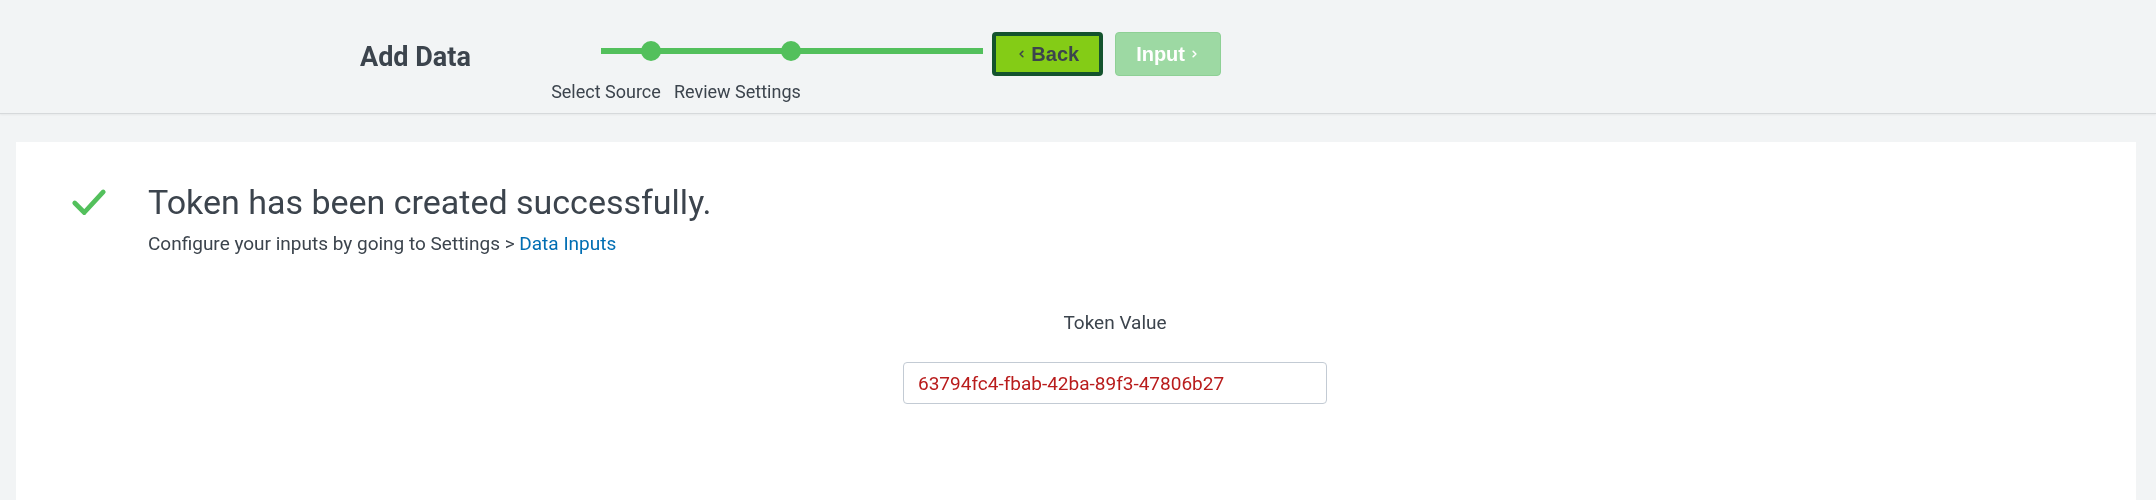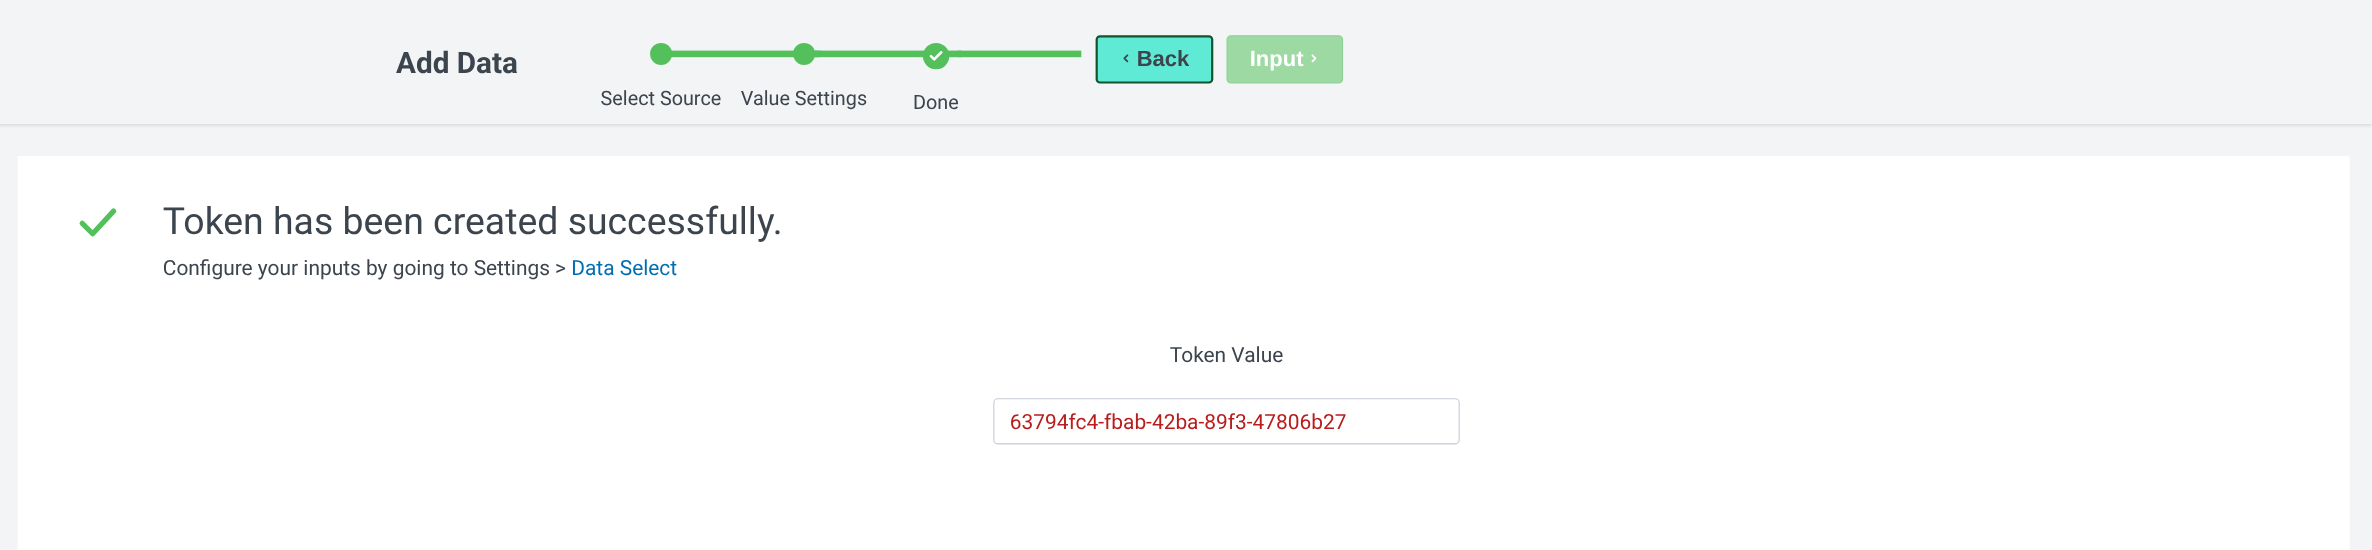--- a/index.html
+++ b/index.html
@@ -32,21 +32,21 @@
     }
     .stepper {
       display: flex;
       align-items: flex-start;
       position: relative;
       padding-top: 30px;
     }
     .step {
       display: flex;
       flex-direction: column;
-      align-items: center;
+      align-items: flex-end;
       position: relative;
     }
     .step + .step {
       margin-left: 0;
     }
     .step-dot {
       width: 20px;
       height: 20px;
       border-radius: 50%;
       background: #53c05c;
@@ -94,22 +94,22 @@
     .btn {
       height: 44px;
       padding: 0 20px;
       border-radius: 4px;
       font-size: 20px;
       font-weight: 600;
       display: flex;
       align-items: center;
       gap: 4px;
       cursor: pointer;
-      border: 2px solid #14532d;
-      background: #5eead4;
+      border: 4px solid #14532d;
+      background: #84cc16;
       color: #3c444d;
     }
     .btn-next {
       background: #9dd9a3;
       color: #fff;
       border: 1px solid #8ed095;
       cursor: default;
     }
     .content-wrap {
       padding: 28px 20px 0 16px;
@@ -189,29 +189,21 @@
     <div class="step-connector connector1"></div>
     <div class="step-connector connector2"></div>
     <div class="step-connector connector3"></div>
 
     <div class="step step1">
       <div class="step-dot"></div>
       <div class="step-label">Select Source</div>
     </div>
     <div class="step step2">
       <div class="step-dot"></div>
-      <div class="step-label">Value Settings</div>
-    </div>
-    <div class="step step4">
-      <div class="step-dot done">
-        <svg viewBox="0 0 24 24" fill="none" stroke="#fff" stroke-width="4" stroke-linecap="round" stroke-linejoin="round">
-            <polyline points="4 12 9 17 20 6"></polyline>
-          </svg>
-      </div>
-      <div class="step-label">Done</div>
+      <div class="step-label">Review Settings</div>
     </div>
   </div>
 
   <div class="buttons">
     <button class="btn btn-back">
       <span class="chevron">
         <svg width="11" height="14" viewBox="0 0 24 24" fill="none" stroke="#3c444d" stroke-width="3.5" stroke-linecap="round" stroke-linejoin="round">
             <polyline points="15 18 9 12 15 6"></polyline>
           </svg>
       </span>
@@ -232,21 +224,21 @@
   <div class="content">
     <div class="success-row">
       <div class="success-icon">
         <svg viewBox="0 0 24 24" fill="none" stroke="#53c05c" stroke-width="3" stroke-linecap="round" stroke-linejoin="round">
             <polyline points="3 12 9 18 21 5"></polyline>
           </svg>
       </div>
       <div class="success-text">
         <div class="success-heading">Token has been created successfully.</div>
         <div class="success-sub">
-          <span>Configure your inputs by going to Settings &gt; </span><a href="#">Data Select</a>
+          <span>Configure your inputs by going to Settings &gt; </span><a href="#">Data Inputs</a>
         </div>
         <div class="token-row">
           <div class="token-label">Token Value</div>
           <input class="token-input" type="text" readonly="" value="63794fc4-fbab-42ba-89f3-47806b27" style="">
         </div>
       </div>
     </div>
   </div>
 </div>
 

